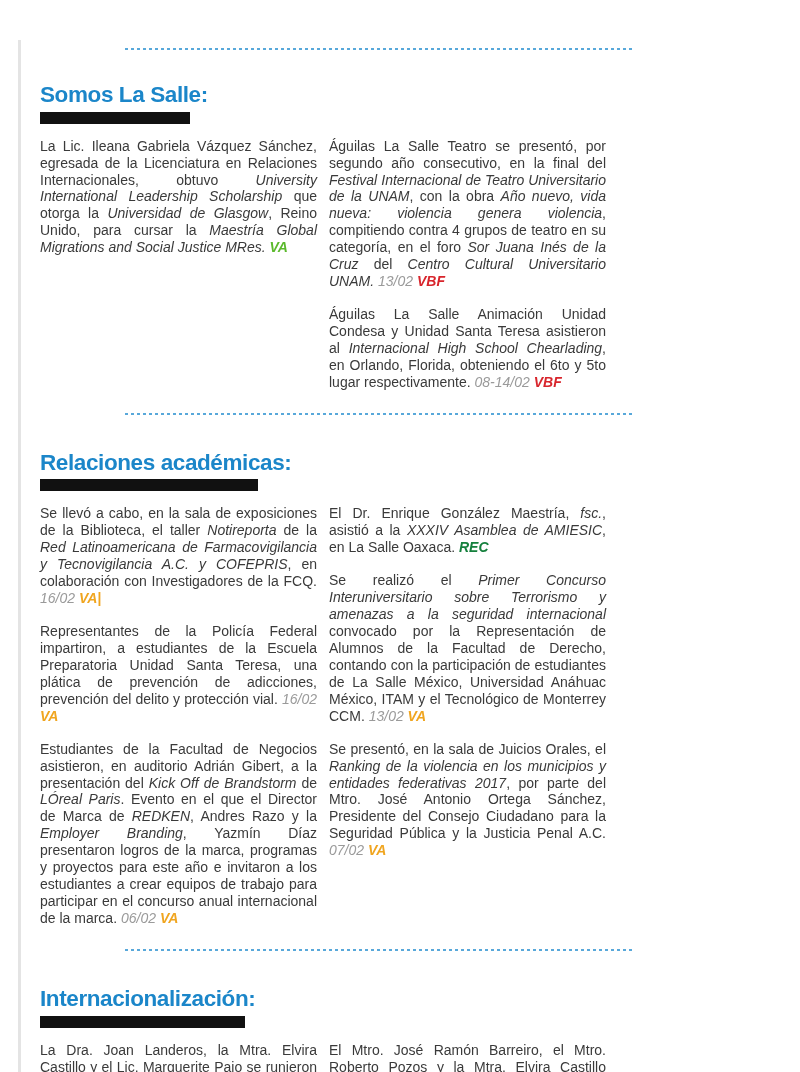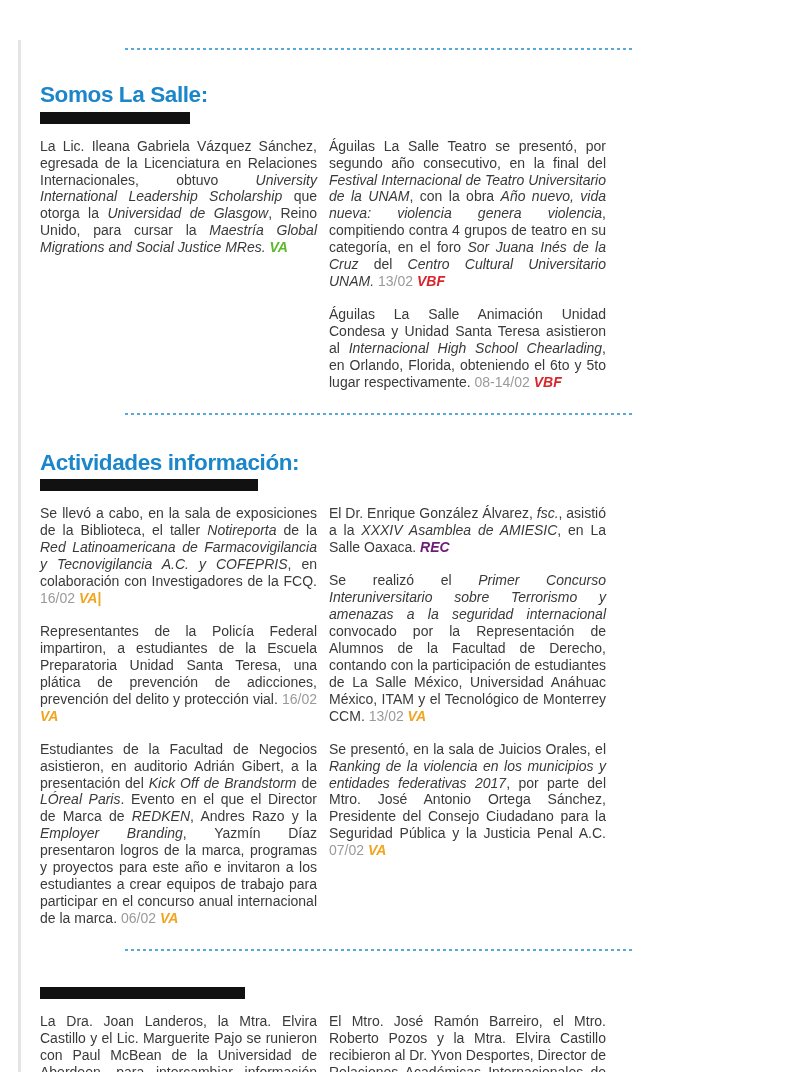--- a/index.html
+++ b/index.html
@@ -49,21 +49,21 @@
     margin:0 0 16px 0;
     color:var(--body);
     font-size:14px;
     line-height:1.21;
     text-align:justify;
     hyphens:auto;
     -webkit-hyphens:auto;
   }
   p.para:last-child{margin-bottom:0;}
   .it{font-style:italic;}
-  .date{color:var(--date-gray);}
+  .date{font-style:italic;color:var(--date-gray);}
   .tag{font-style:italic;font-weight:bold;}
 </style>
 </head>
 <body>
 
 <div class="page">
   <div class="edge-line"></div>
   <div class="dash top-rule"></div>
   <div id="sections-host">
       <div class="section">
@@ -74,37 +74,38 @@
             <p class="para"><span>La Lic. Ileana Gabriela Vázquez Sánchez, egresada de la Licenciatura en Relaciones Internacionales, obtuvo </span><span class="it">University International Leadership Scholarship</span><span> que otorga la </span><span class="it">Universidad de Glasgow</span><span>, Reino Unido, para cursar la </span><span class="it">Maestría Global Migrations and Social Justice MRes.</span><span> </span><span class="tag" style="color: rgb(91, 185, 44);">VA</span></p>
           </div>
           <div class="col">
             <p class="para"><span>Águilas La Salle Teatro se presentó, por segundo año consecutivo, en la final del </span><span class="it">Festival Internacional de Teatro Universitario de la UNAM</span><span>, con la obra </span><span class="it">Año nuevo, vida nueva: violencia genera violencia</span><span>, compitiendo contra 4 grupos de teatro en su categoría, en el foro </span><span class="it">Sor Juana Inés de la Cruz</span><span> del </span><span class="it">Centro Cultural Universitario UNAM.</span><span> </span><span class="date">13/02 </span><span class="tag" style="color: rgb(216, 37, 44);">VBF</span></p>
             <p class="para"><span>Águilas La Salle Animación Unidad Condesa y Unidad Santa Teresa asistieron al </span><span class="it">Internacional High School Chearlading</span><span>, en Orlando, Florida, obteniendo el 6to y 5to lugar respectivamente. </span><span class="date">08-14/02 </span><span class="tag" style="color: rgb(216, 37, 44);">VBF</span></p>
           </div>
         </div>
       </div>
       <div class="dash dashsep"></div>
       <div class="section">
-        <div class="heading">Actividades información:</div>
+        <div class="heading">Relaciones académicas:</div>
         <div class="bar" style="width: 218px;"></div>
         <div class="cols">
           <div class="col">
             <p class="para"><span>Se llevó a cabo, en la sala de exposiciones de la Biblioteca, el taller </span><span class="it">Notireporta</span><span> de la </span><span class="it">Red Latinoamericana de Farmacovigilancia y Tecnovigilancia A.C. y COFEPRIS</span><span>, en colaboración con Investigadores de la FCQ. </span><span class="date">16/02 </span><span class="tag" style="color: rgb(240, 165, 31);">VA|</span></p>
             <p class="para"><span>Representantes de la Policía Federal impartiron, a estudiantes de la Escuela Preparatoria Unidad Santa Teresa, una plática de prevención de adicciones, prevención del delito y protección vial. </span><span class="date">16/02 </span><span class="tag" style="color: rgb(240, 165, 31);">VA</span></p>
             <p class="para"><span>Estudiantes de la Facultad de Negocios asistieron, en auditorio Adrián Gibert, a la presentación del </span><span class="it">Kick Off de Brandstorm</span><span> de </span><span class="it">LÓreal Paris</span><span>. Evento en el que el Director de Marca de </span><span class="it">REDKEN</span><span>, Andres Razo y la </span><span class="it">Employer Branding</span><span>, Yazmín Díaz presentaron logros de la marca, programas y proyectos para este año e invitaron a los estudiantes a crear equipos de trabajo para participar en el concurso anual internacional de la marca. </span><span class="date">06/02 </span><span class="tag" style="color: rgb(240, 165, 31);">VA</span></p>
           </div>
           <div class="col">
-            <p class="para"><span>El Dr. Enrique González Álvarez, </span><span class="it">fsc.</span><span>, asistió a la </span><span class="it">XXXIV Asamblea de AMIESIC</span><span>, en La Salle Oaxaca. </span><span class="tag" style="color: #701a75;">REC</span></p>
+            <p class="para"><span>El Dr. Enrique González Maestría, </span><span class="it">fsc.</span><span>, asistió a la </span><span class="it">XXXIV Asamblea de AMIESIC</span><span>, en La Salle Oaxaca. </span><span class="tag" style="color: #15803d;">REC</span></p>
             <p class="para"><span>Se realizó el </span><span class="it">Primer Concurso Interuniversitario sobre Terrorismo y amenazas a la seguridad internacional</span><span> convocado por la Representación de Alumnos de la Facultad de Derecho, contando con la participación de estudiantes de La Salle México, Universidad Anáhuac México, ITAM y el Tecnológico de Monterrey CCM. </span><span class="date">13/02 </span><span class="tag" style="color: rgb(240, 165, 31);">VA</span></p>
             <p class="para"><span>Se presentó, en la sala de Juicios Orales, el </span><span class="it">Ranking de la violencia en los municipios y entidades federativas 2017</span><span>, por parte del Mtro. José Antonio Ortega Sánchez, Presidente del Consejo Ciudadano para la Seguridad Pública y la Justicia Penal A.C. </span><span class="date">07/02 </span><span class="tag" style="color: rgb(240, 165, 31);">VA</span></p>
           </div>
         </div>
       </div>
       <div class="dash dashsep"></div>
       <div class="section">
+        <div class="heading">Internacionalización:</div>
         <div class="bar" style="width: 205px;"></div>
         <div class="cols">
           <div class="col">
             <p class="para"><span>La Dra. Joan Landeros, la Mtra. Elvira Castillo y el Lic. Marguerite Pajo se runieron con Paul McBean de la Universidad de Aberdeen, para intercambiar información sobre programas para promover mayor interacción entre las dos universidades. </span></p>
           </div>
           <div class="col">
             <p class="para"><span>El Mtro. José Ramón Barreiro, el Mtro. Roberto Pozos y la Mtra. Elvira Castillo recibieron al Dr. Yvon Desportes, Director de Relaciones Académicas Internacionales de Montpellier Business School, para discutir posibilidades de colaboración. </span><span class="date">01/02 </span><span class="tag" style="color: rgb(240, 165, 31);">VA</span></p>
             <p class="para"><span>Marguerite Pajot se reunió con Solenne Communier, Coordinadora de desarrollo internacional, </span><span class="it">America Latina de IESEG School of Management</span><span> para presentar las opciones de cursos de verano en </span></p>
           </div>
         </div>

